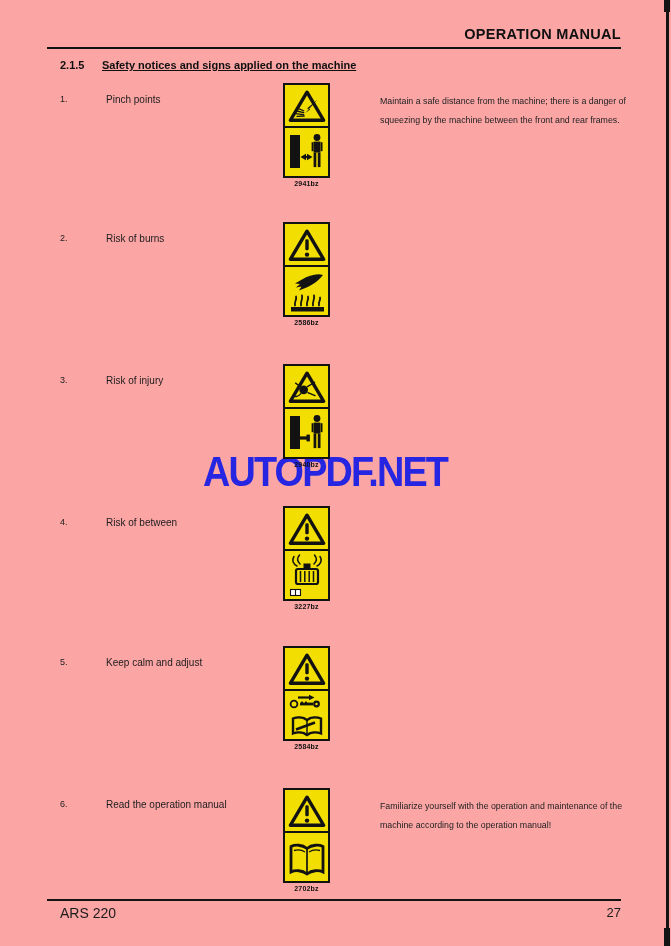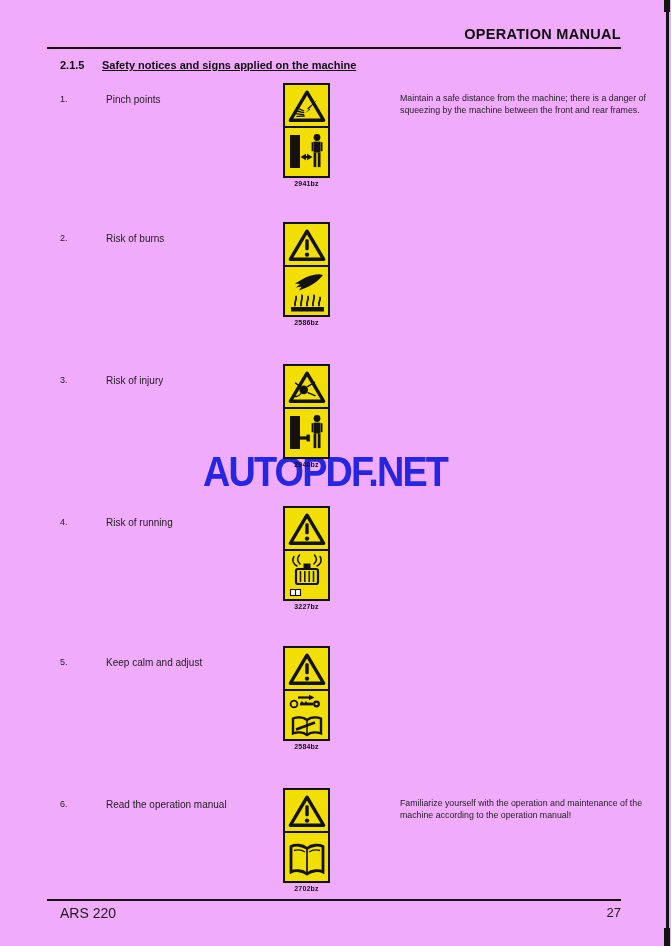--- a/index.html
+++ b/index.html
@@ -1,33 +1,33 @@
 <!DOCTYPE html>
 <html><head>
 <meta charset="utf-8">
 <style>
   html,body { margin:0; padding:0; background:#ffffff; }
   .page {
-    position:relative; width:671px; height:946px; background:#f0abfc;
+    position:relative; width:671px; height:946px; background:#fca5a5;
     font-family:"Liberation Sans", sans-serif; color:#161616; overflow:hidden;
   }
   
   .header-title {
     position:absolute; top:26px; right:50px;
     font-size:14.5px; font-weight:bold; letter-spacing:.3px; color:#101010;
   }
   .header-rule { position:absolute; top:47px; left:47px; width:574px; height:2px; background:#131313; }
   
   .section { position:absolute; top:59px; left:60px; font-size:11px; font-weight:bold; color:#101010;text-decoration:underline; }
   .section .sec-num { display:inline-block; width:42px; }
   
   .row { position:absolute; left:0; width:671px; height:110px; z-index:4; }
   .row-number { position:absolute; left:60px; top:11px; font-size:9px; color:#1c1c1c; }
   .row-label  { position:absolute; left:106px; top:11px; font-size:10px; color:#1c1c1c; }
-  .row-desc   { position:absolute; left:400px; top:9px; width:250px; font-size:8.8px; line-height:12px; color:#222; }
+  .row-desc   { position:absolute; left:380px; top:9px; width:250px; font-size:8.8px; line-height:19px; color:#222; }
   
   .sign-wrap { position:absolute; left:283px; top:0; width:47px; text-align:center; }
   .sign {
     box-sizing:border-box; width:47px; height:95px; margin:0 auto;
     background:var(--sign-yellow,#f2de00); border:2.5px solid #121212;
     display:flex; flex-direction:column;
   }
   .sign-top {
     flex:0 0 41px; border-bottom:2px solid #121212;
     display:flex; align-items:center; justify-content:center;
@@ -160,21 +160,21 @@
                 <rect x="13" y="26.4" width="9" height="3.2" fill="#121212"></rect>
                 <rect x="19.5" y="24.6" width="3.4" height="6.8" fill="#121212"></rect>
               </svg>
             </div>
       </div>
       <div class="sign-code">2940bz</div>
     </div>
   </div>
       <div class="row" style="top: 506px;">
     <div class="row-number">4.</div>
-    <div class="row-label">Risk of running</div>
+    <div class="row-label">Risk of between</div>
     <div class="sign-wrap">
       <div class="sign">
         <div class="sign-top">
               <svg width="38" height="34" viewBox="0 0 40 35">
                 <path d="M20 3 L37.5 32.5 L2.5 32.5 Z" fill="none" stroke="#121212" stroke-width="3.6" stroke-linejoin="round"></path>
                 <rect x="18.2" y="11.5" width="3.6" height="11.5" rx="1.4" fill="#121212"></rect>
                 <circle cx="20" cy="27.6" r="2.3" fill="#121212"></circle>
               </svg>
             </div>
         <div class="sign-bottom">

